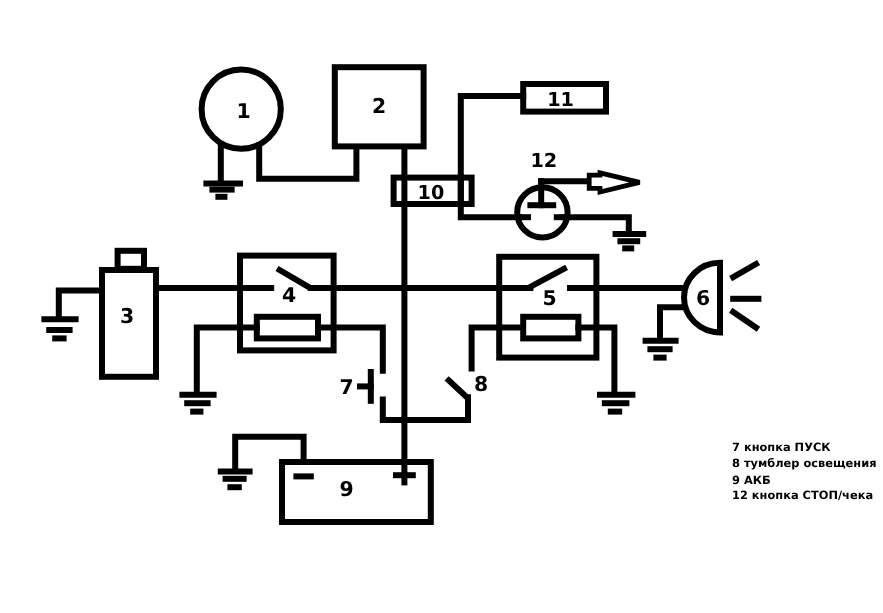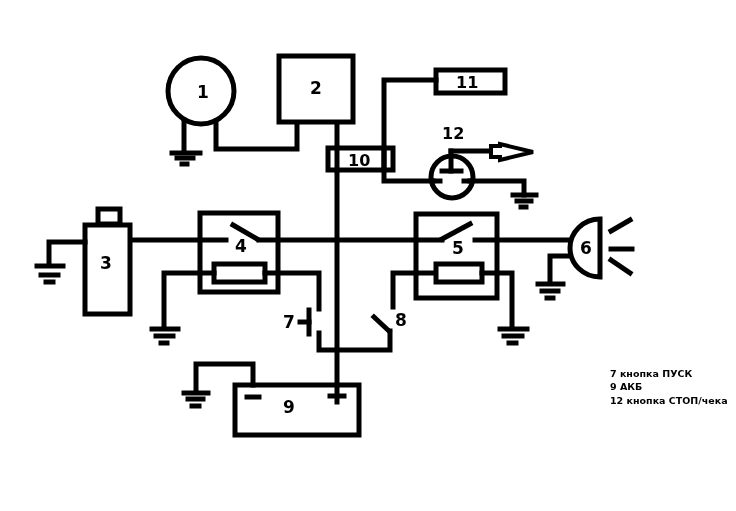--- a/index.html
+++ b/index.html
@@ -146,16 +146,17 @@
     <g>
       <line class="w" x1="184" y1="393" x2="208" y2="393"></line>
       <line class="w" x1="188" y1="399" x2="203" y2="399"></line>
       <line class="w" x1="192" y1="406" x2="199" y2="406"></line>
     </g>
   </g>
 </svg>
 
 <div class="legend" style="left:590px; top:367px;margin-left:20px;">
   <div>7 кнопка ПУСК</div>
+  <div>8 тумблер освещения</div>
   <div>9 АКБ</div>
   <div>12 кнопка СТОП/чека</div>
 </div>
 </div>
 
 </body></html>

